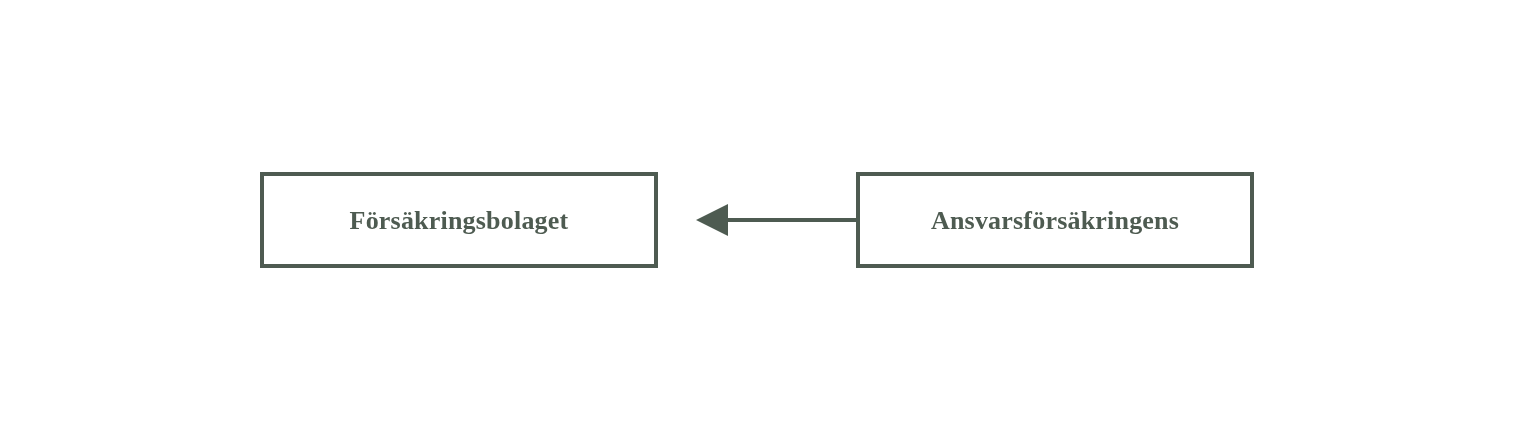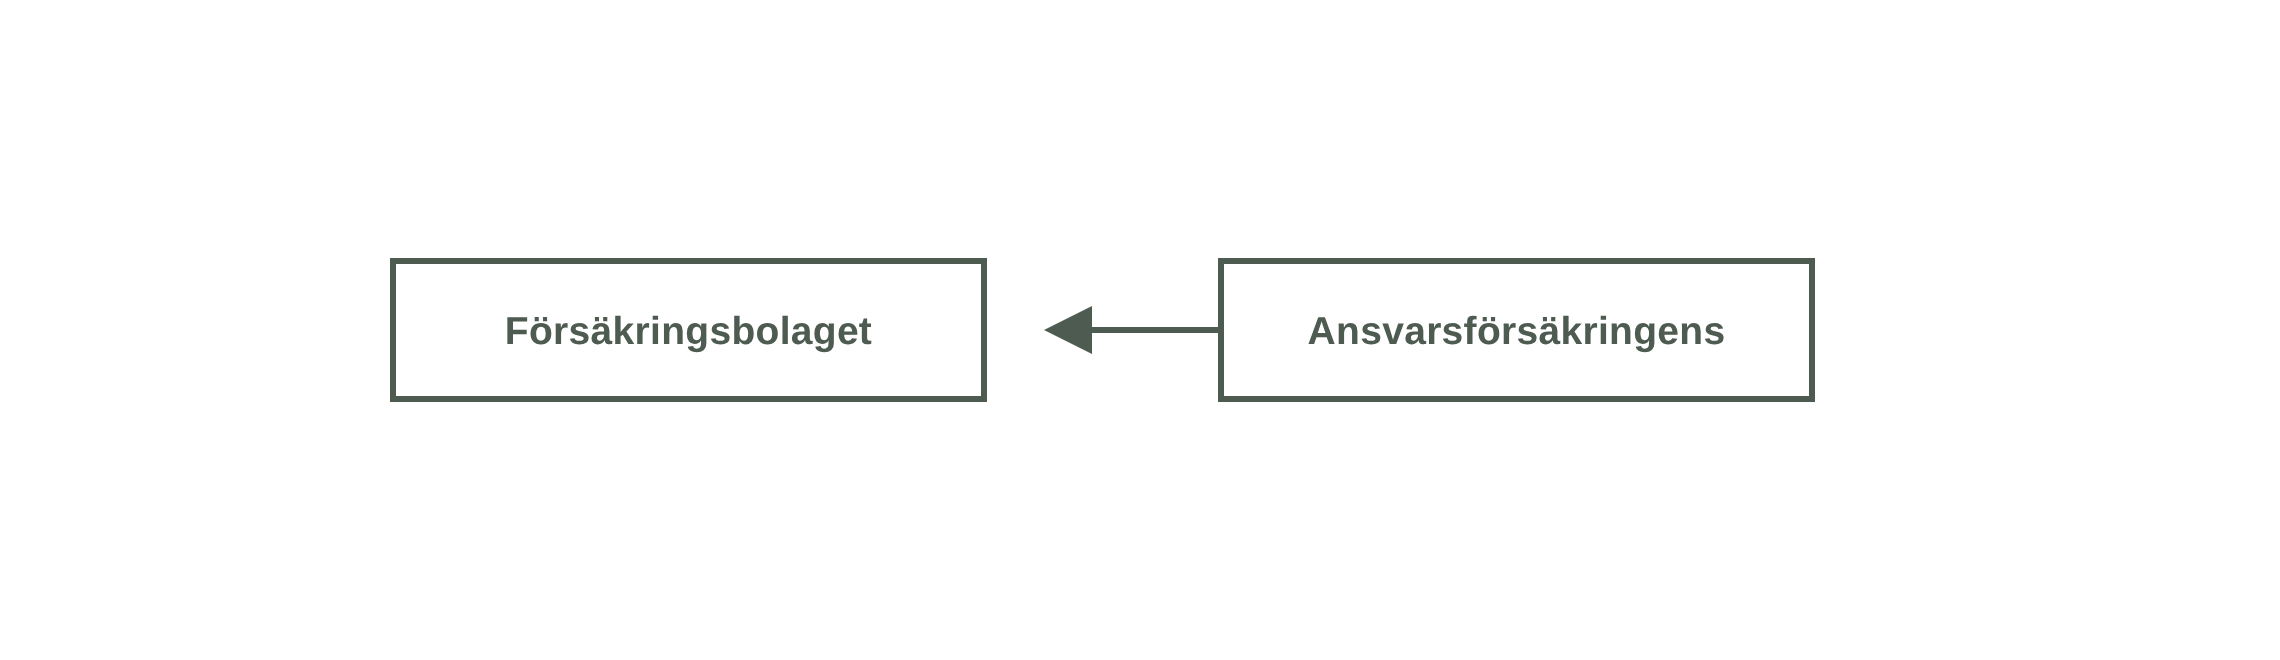--- a/index.html
+++ b/index.html
@@ -12,41 +12,42 @@
     height: 440px;
     background: var(--bg);
     font-family: "Liberation Sans", "DejaVu Sans", sans-serif;
     overflow: hidden;
   }
   .canvas {
     position: relative;
     width: 1520px;
     height: 308px;
     background: var(--bg);
+    font-family: Liberation Serif, serif;
   }
   .node {
     position: absolute;
     top: 172px;
     width: 398px;
     height: 96px;
     border: 4px solid var(--accent);
     background: var(--bg);
     display: flex;
     flex-direction: column;
     align-items: center;
     justify-content: center;
     text-align: center;
     color: var(--accent);
     font-weight: bold;
     font-size: 26px;
     line-height: 31px;
     letter-spacing: 0.2px;
   }
   .node-left  { left: 260px; }
-  .node-right { left: 812px; }
+  .node-right { left: 856px; }
   .edge {
     position: absolute;
     left: 690px;
     top: 198px;
     width: 172px;
     height: 44px;
     color: var(--accent);
   }
   .edge svg { display: block; width: 100%; height: 100%; }
 </style>

